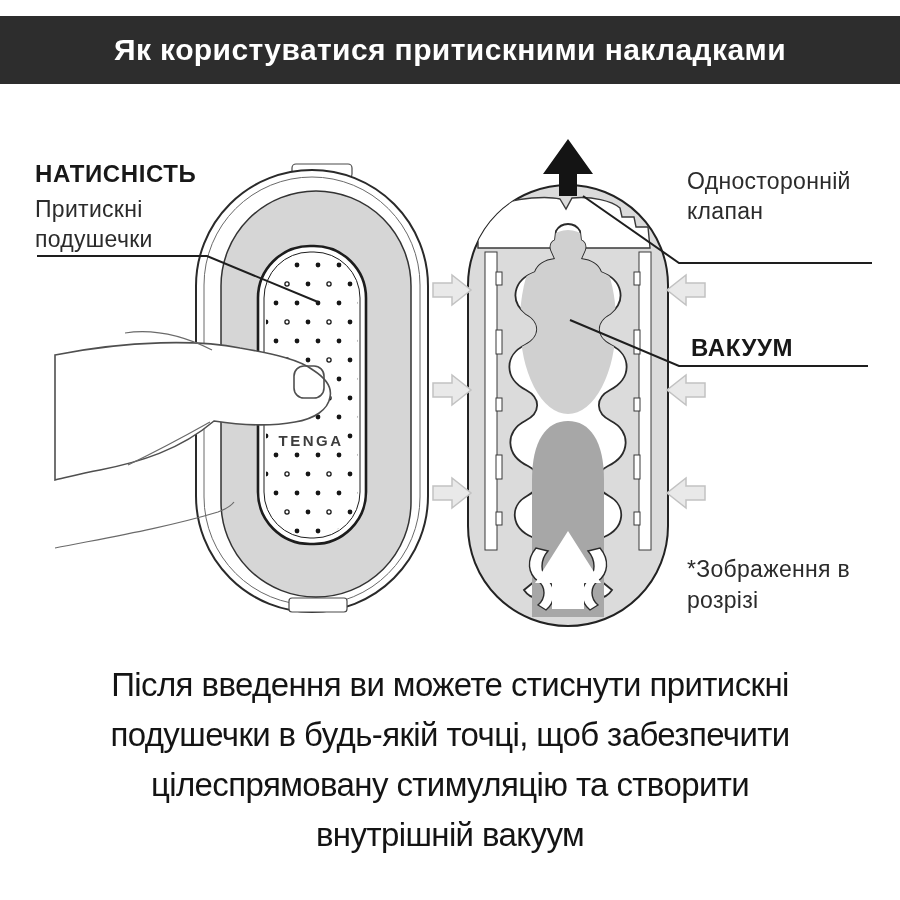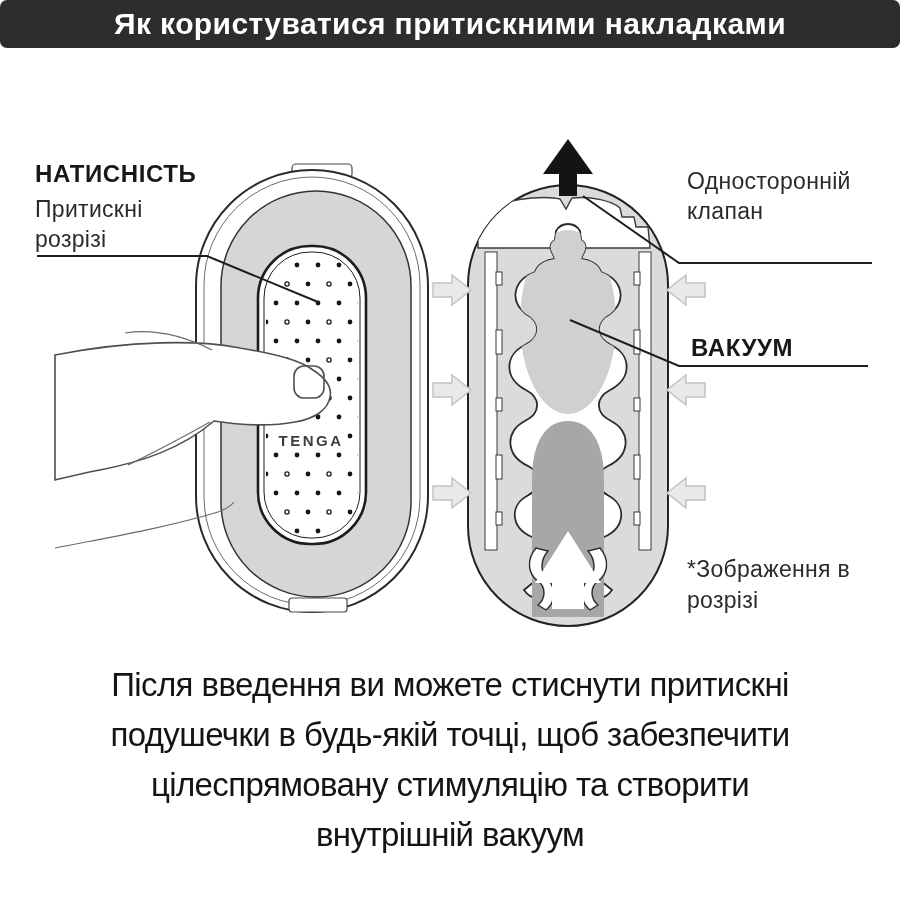--- a/index.html
+++ b/index.html
@@ -1,19 +1,19 @@
 <!DOCTYPE html>
 <html><head>
 <meta charset="utf-8">
 <style>
   html,body{margin:0;padding:0;background:#fff;}
   .page{position:relative;width:900px;height:900px;background:#ffffff;overflow:hidden;
         font-family:"Liberation Sans",sans-serif;}
-  .banner{position:absolute;top:0;left:0;width:900px;height:48px;background:#2d2d2d;
-          display:flex;align-items:center;justify-content:center;z-index:3;border-radius:7px;}
+  .banner{position:absolute;top:16px;left:0;width:900px;height:68px;background:#2d2d2d;
+          display:flex;align-items:center;justify-content:center;z-index:3;}
   .banner .title{color:#ffffff;font-size:30px;font-weight:bold;letter-spacing:0.4px;}
   .illu{position:absolute;left:0;top:0;z-index:1;}
   .lbl{position:absolute;z-index:2;color:#1e1e1e;}
   .lbl .t{font-weight:bold;font-size:24px;letter-spacing:0.6px;color:#181818;}
   .lbl .s{font-size:23px;line-height:1.3;color:#2b2b2b;margin-top:7px;letter-spacing:0.3px;}
   #lbl-pressure{left:35px;top:160px;width:165px;}
   #lbl-air{left:687px;top:160px;width:185px;}
   #lbl-vacuum{left:691px;top:334px;}
   #lbl-note{left:687px;top:554px;width:190px;font-size:23px;line-height:1.35;
             color:#2b2b2b;letter-spacing:0.3px;z-index:2;position:absolute;}
@@ -130,21 +130,21 @@
 
     <g stroke="#1e1e1e" stroke-width="2" fill="none">
       <polyline points="37,256 207,256 318,302"></polyline>
       <polyline points="872,263 679,263 583,196"></polyline>
       <polyline points="868,366 679,366 570,320"></polyline>
     </g>
   </svg>
 
   <div class="lbl" id="lbl-pressure">
     <div class="t">НАТИСНІСТЬ</div>
-    <div class="s">Притискні розрізі</div>
+    <div class="s">Притискні подушечки</div>
   </div>
 
   <div class="lbl" id="lbl-air">
     <div class="s">Односторонній клапан</div>
   </div>
 
   <div class="lbl" id="lbl-vacuum">
     <div class="t">ВАКУУМ</div>
   </div>
 

